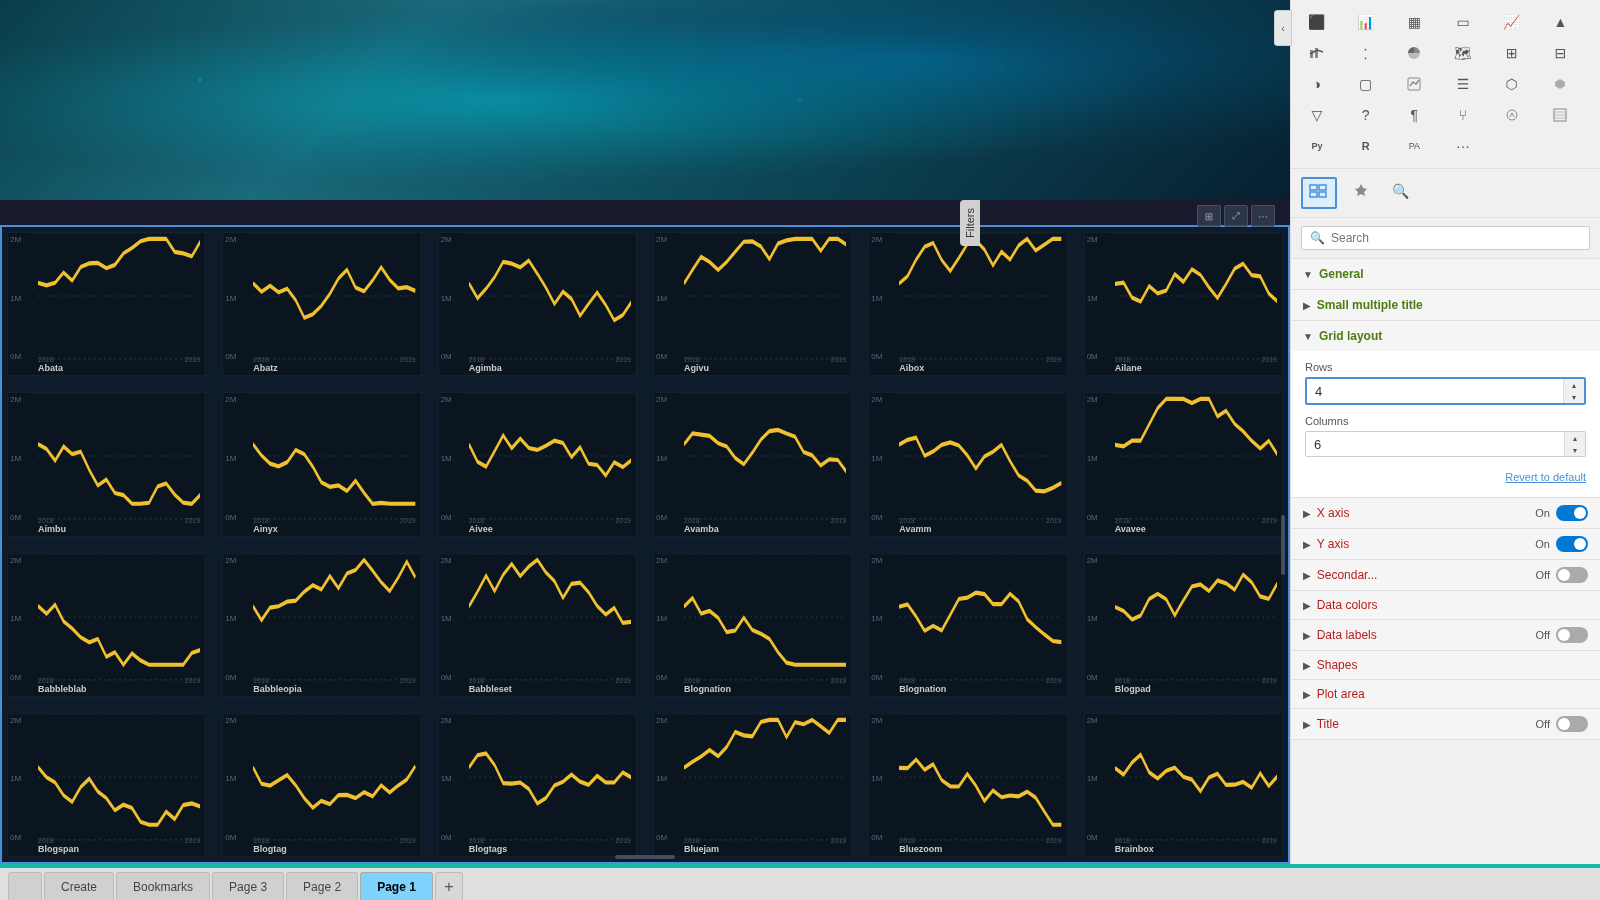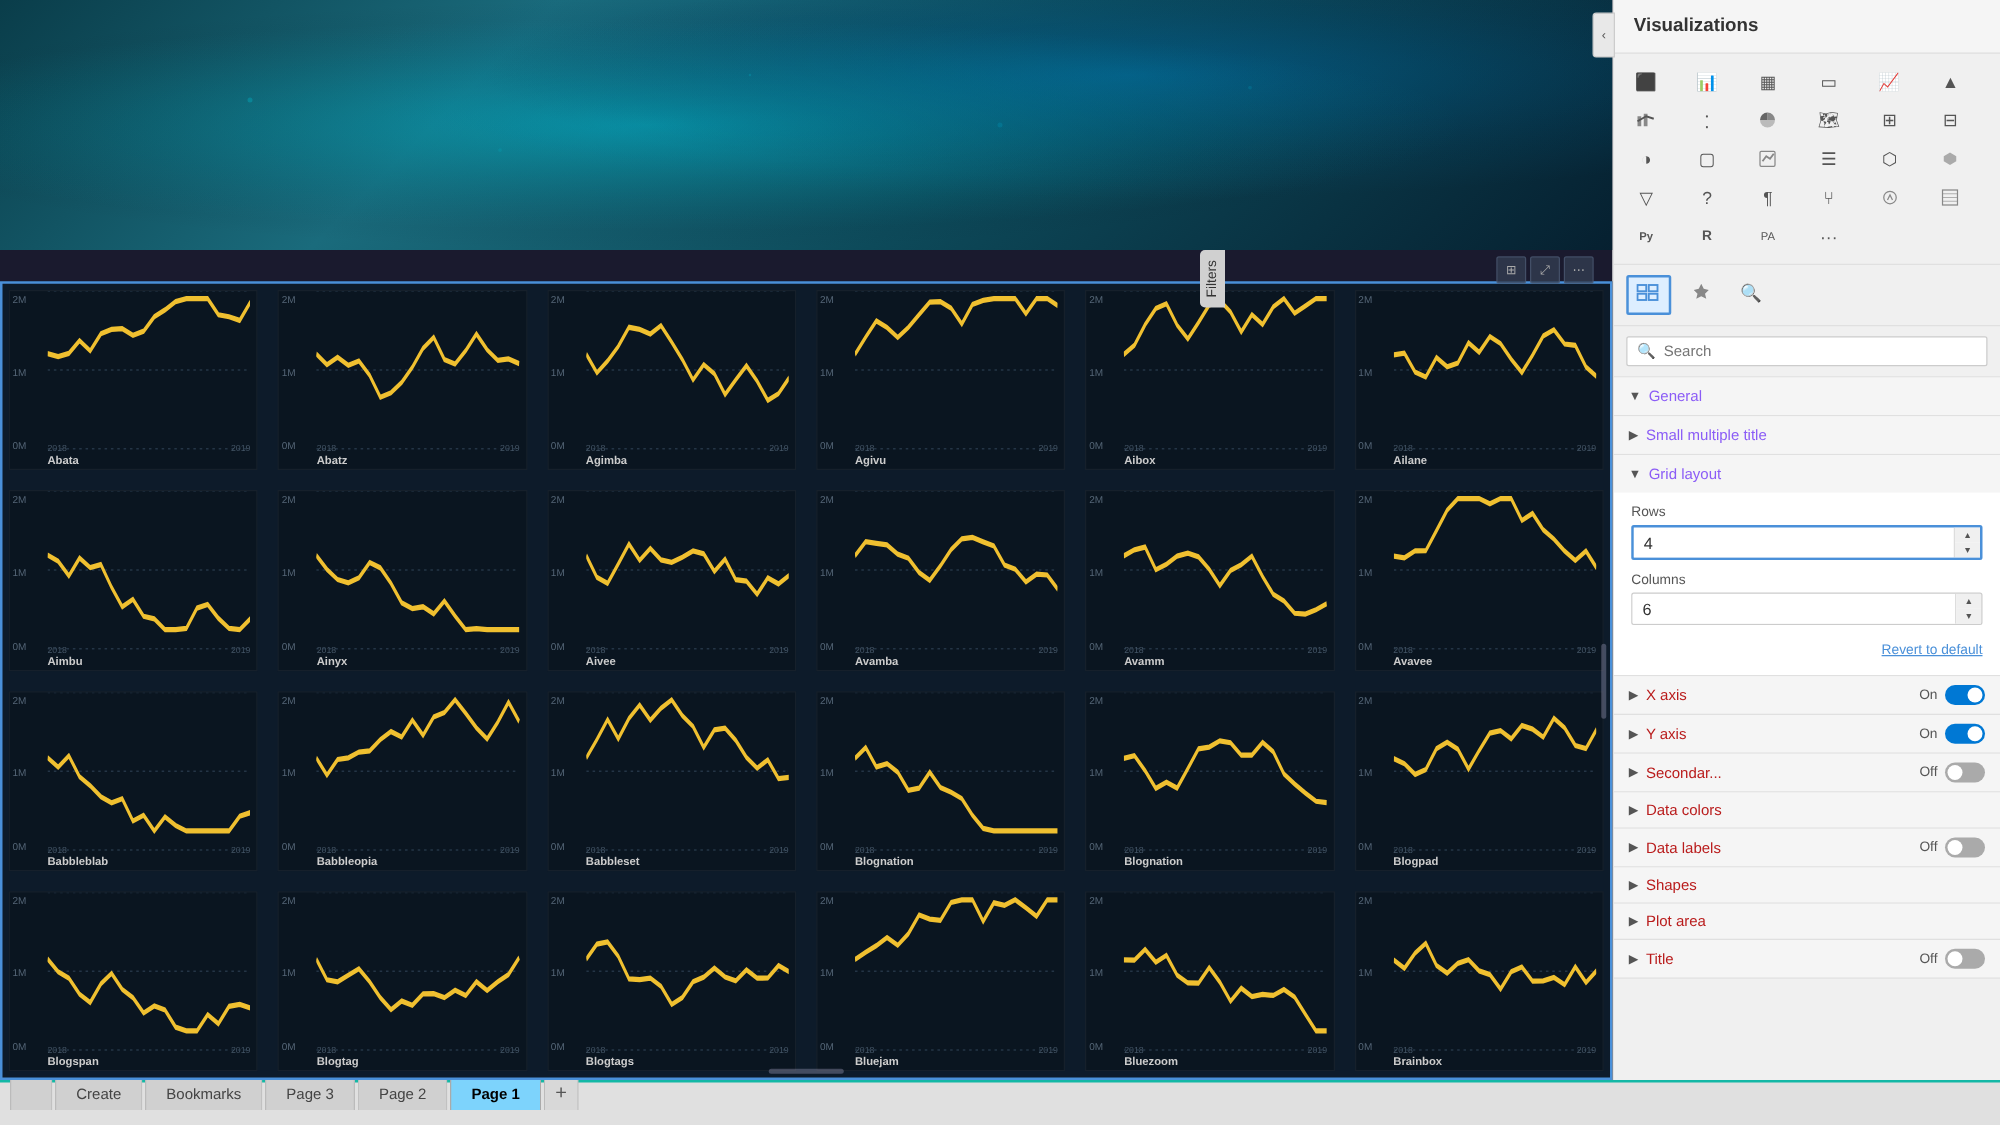--- a/index.html
+++ b/index.html
@@ -268,22 +268,22 @@
       color: #555;
       transition: transform 0.2s;
     }
 
     .accordion-chevron.open {
       transform: rotate(0deg);
     }
 
     .accordion-label {
       font-size: 12px;
-      font-weight: 400;
-      color: #8b5cf6;
+      font-weight: 700;
+      color: #4d7c0f;
       flex: 1;
     }
 
     
     .grid-layout-section {
       background: white;
       padding: 10px 14px;
     }
 
     .field-label {
@@ -437,22 +437,22 @@
       cursor: pointer;
       border-radius: 0 4px 4px 0;
     }
 
     
     .tab-bar {
       height: 36px;
       background: #e0e0e0;
       display: flex;
       align-items: flex-end;
-      padding: 12px 8px;
-      border-top: 2px solid #14b8a6;
+      padding: 0 8px;
+      border-top: 4px solid #14b8a6;
     }
 
     .tab-item {
       padding: 4px 16px;
       font-size: 12px;
       cursor: pointer;
       border-radius: 3px 3px 0 0;
       border: 1px solid #bbb;
       border-bottom: none;
       margin-right: 2px;
@@ -979,23 +979,20 @@
       <div class="scroll-indicator"></div>
       <div class="right-scroll"></div>
     </div>
 
     <div class="filters-tab">Filters</div>
   </div>
 
   <div class="panel-collapse-btn">‹</div>
 
   <div class="right-panel">
-    <div class="panel-header">
-      <span class="panel-title">Visualizations</span>
-    </div>
 
     <div class="viz-icons-grid">
 
       <div class="viz-icon-btn">⬛</div>
       <div class="viz-icon-btn">📊</div>
       <div class="viz-icon-btn">▦</div>
       <div class="viz-icon-btn">▭</div>
       <div class="viz-icon-btn">📈</div>
       <div class="viz-icon-btn">▲</div>
 

